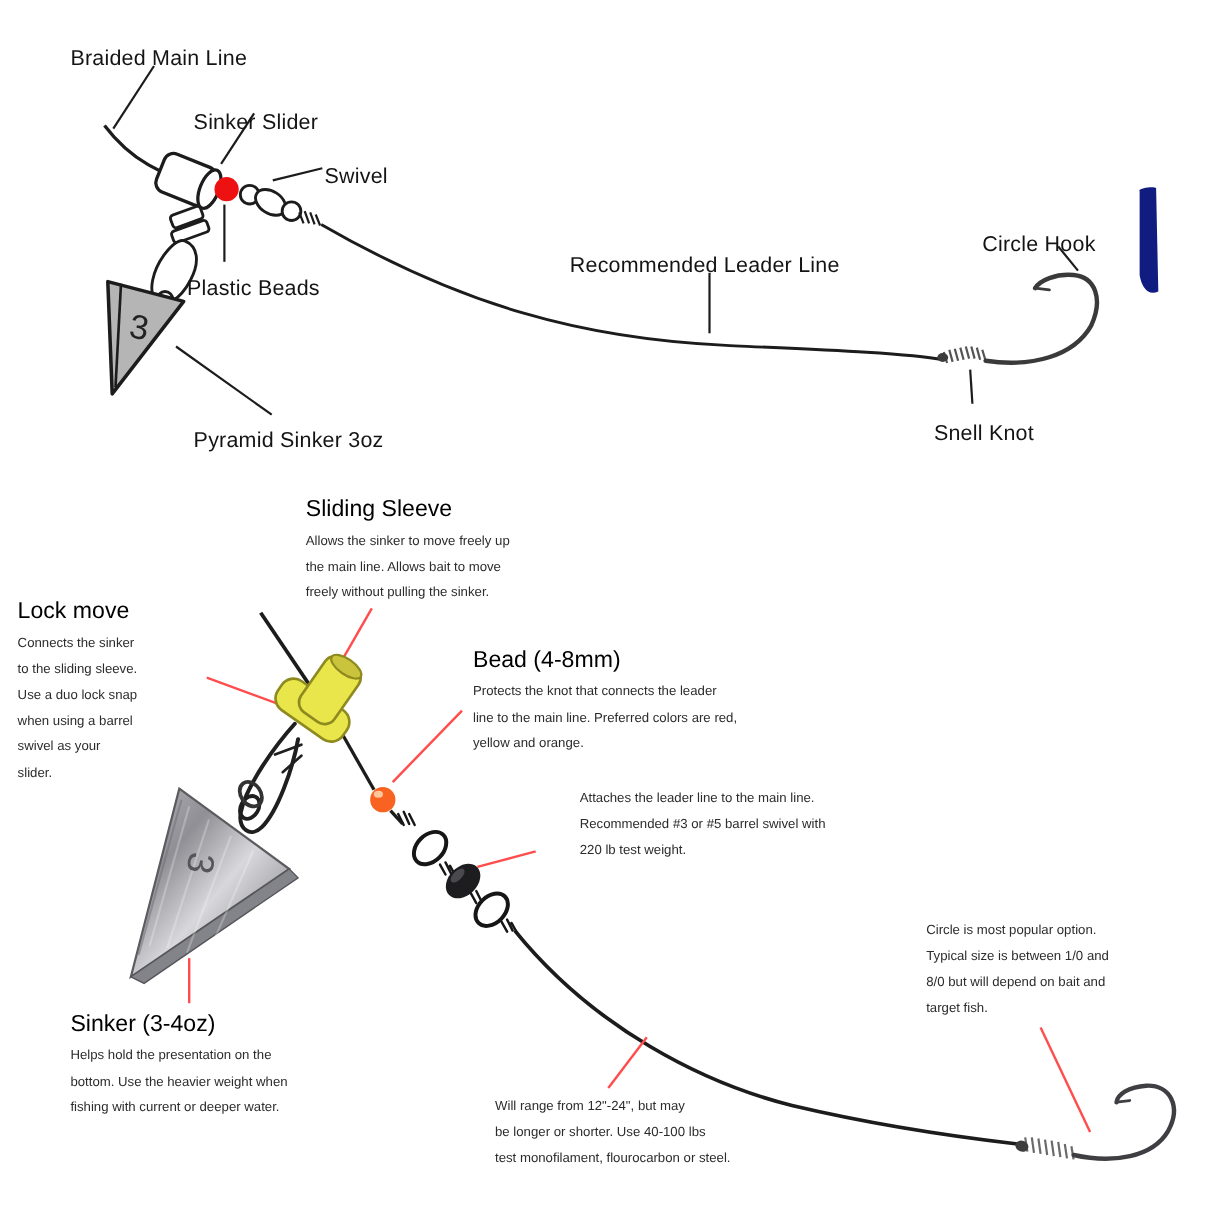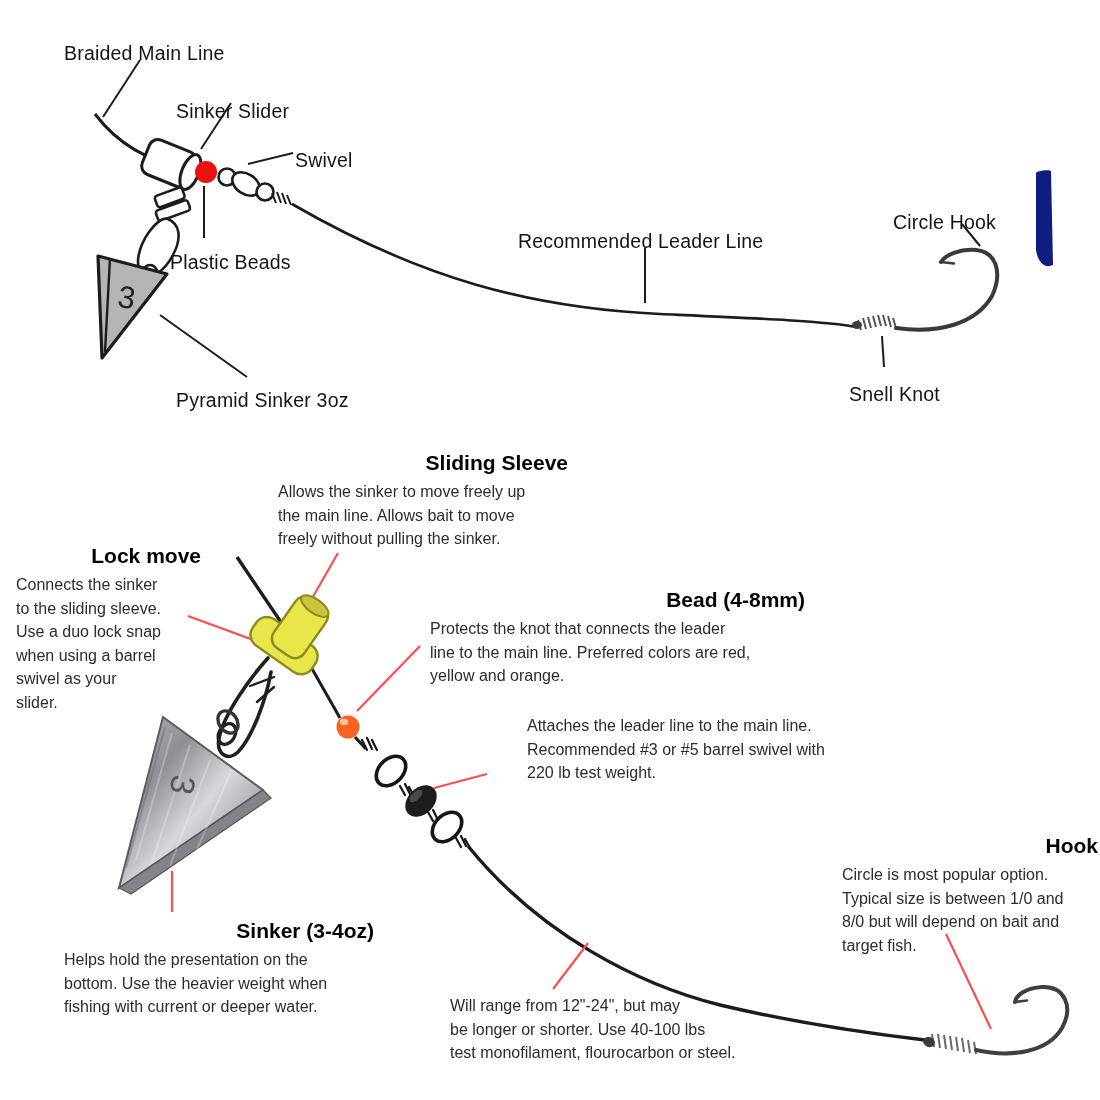--- a/index.html
+++ b/index.html
@@ -8,24 +8,24 @@
     font-family:"Liberation Sans", sans-serif;overflow:hidden;
   }
   #rig-svg{position:absolute;left:0;top:0;width:1100px;height:1100px;}
   .tlabel{
     position:absolute;font-size:19.5px;color:#141414;white-space:nowrap;
     letter-spacing:0.2px;
     margin-top:12px;
   }
   .ann{position:absolute;}
   .ann .ann-title{
-    font-size:21px;font-weight:bold;color:#000;margin:0 0 5px 0;line-height:24px;text-align:right;
+    font-size:21px;font-weight:normal;color:#000;margin:0 0 5px 0;line-height:24px;
   }
   .ann .ann-body{
-    font-size:16px;line-height:23.5px;color:#2c2c2c;margin:0;white-space:pre-line;
+    font-size:12px;line-height:23.5px;color:#2c2c2c;margin:0;white-space:pre-line;
   }
 </style>
 </head>
 <body>
 
 <div id="stage">
 
   <svg id="rig-svg" viewBox="0 0 1100 1100">
     <defs>
       <linearGradient id="metal" x1="0" y1="0" x2="1" y2="1">
@@ -194,21 +194,20 @@
 yellow and orange.</div>
   </div>
 
   <div class="ann" style="left:527px;top:714px;width:355px">
     <div class="ann-body">Attaches the leader line to the main line.
 Recommended #3 or #5 barrel swivel with
 220 lb test weight.</div>
   </div>
 
   <div class="ann" style="left:842px;top:834px;width:256px">
-    <div class="ann-title">Hook</div>
     <div class="ann-body">Circle is most popular option.
 Typical size is between 1/0 and
 8/0 but will depend on bait and
 target fish.</div>
   </div>
 
   <div class="ann" style="left:64px;top:919px;width:310px">
     <div class="ann-title">Sinker (3-4oz)</div>
     <div class="ann-body">Helps hold the presentation on the
 bottom. Use the heavier weight when

